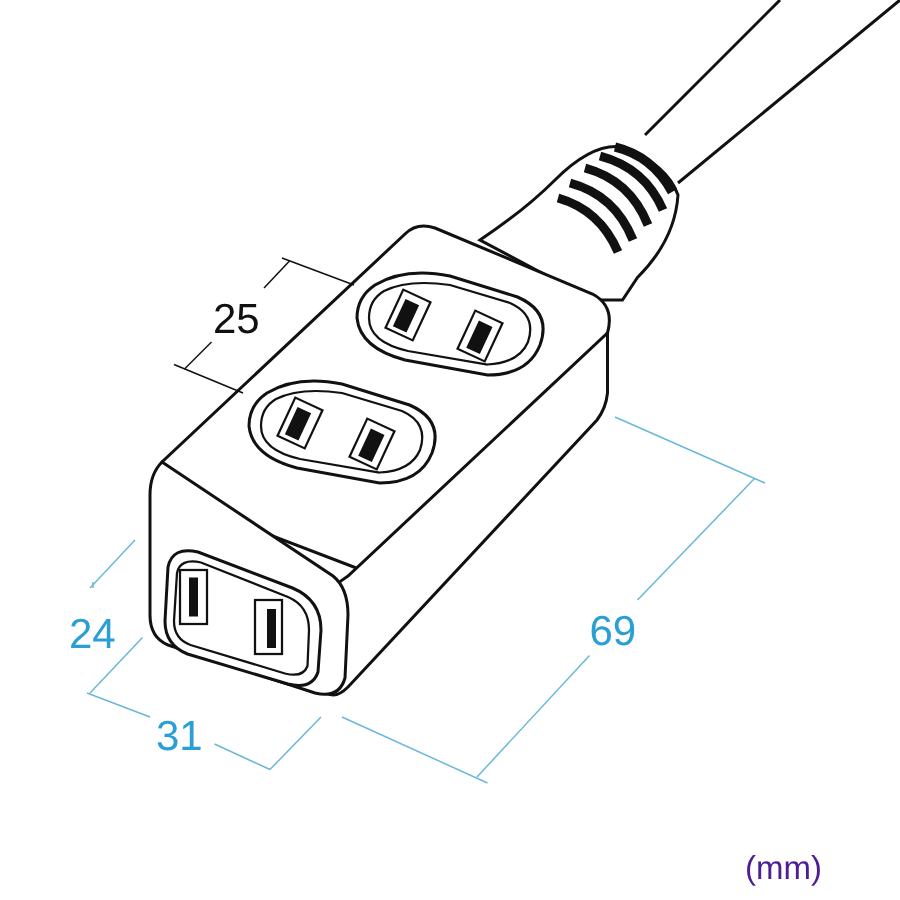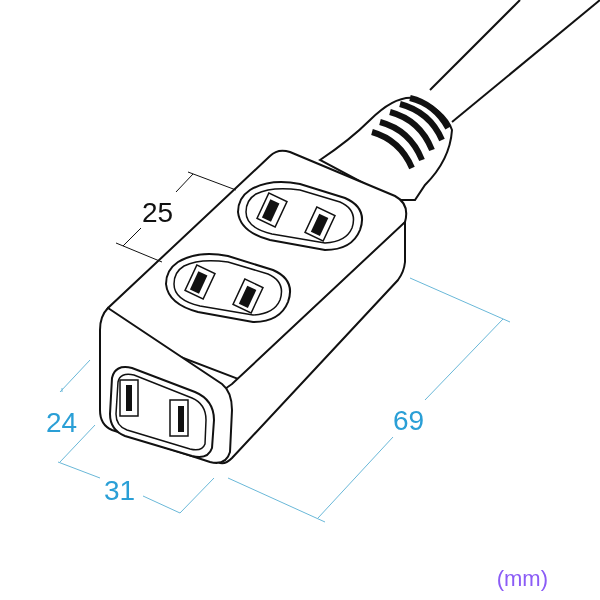--- a/index.html
+++ b/index.html
@@ -1,20 +1,20 @@
 <!DOCTYPE html>
 <html><head>
   <meta charset="utf-8">
   <style>
     html, body { margin: 0; padding: 0; background: #ffffff; }
     body { width: 600px; height: 600px; position: relative; overflow: hidden;
            font-family: "Liberation Sans", sans-serif; }
     #canvas { position: absolute; left: 0; top: 0; width: 600px; height: 600px; }
     .dim-text { font-family: "Liberation Sans", sans-serif; font-size: 28px; }
-    .unit { position: absolute; right: 52px; bottom: 8px; font-size: 22px; color: #8b5cf6; }
+    .unit { position: absolute; right: 52px; bottom: 8px; font-size: 22px; color: #4c1d95; }
   </style>
 </head>
 <body>
 
 <svg id="canvas" viewBox="0 0 600 600" xmlns="http://www.w3.org/2000/svg">
 
   <g fill="none" stroke="#111" stroke-width="2">
     <path d="M430 90 L520 0"></path>
     <path d="M452 122 L600 0"></path>
   </g>

